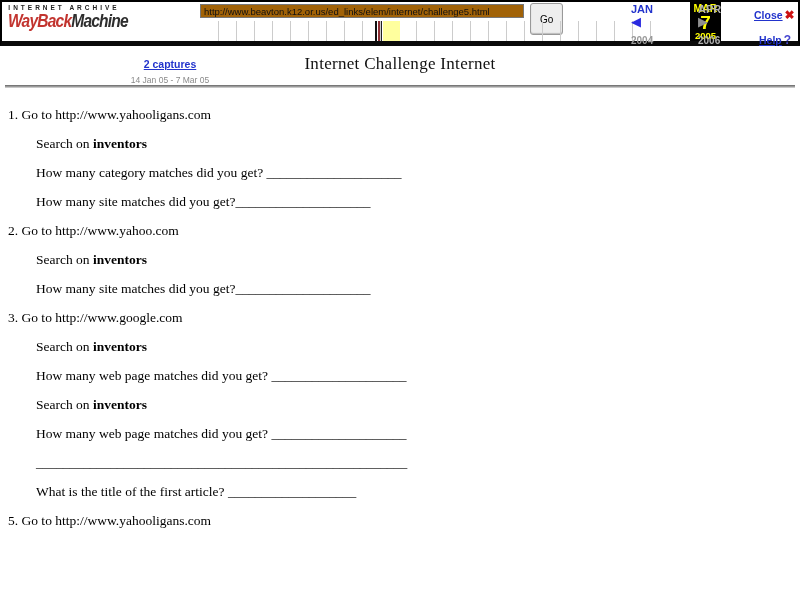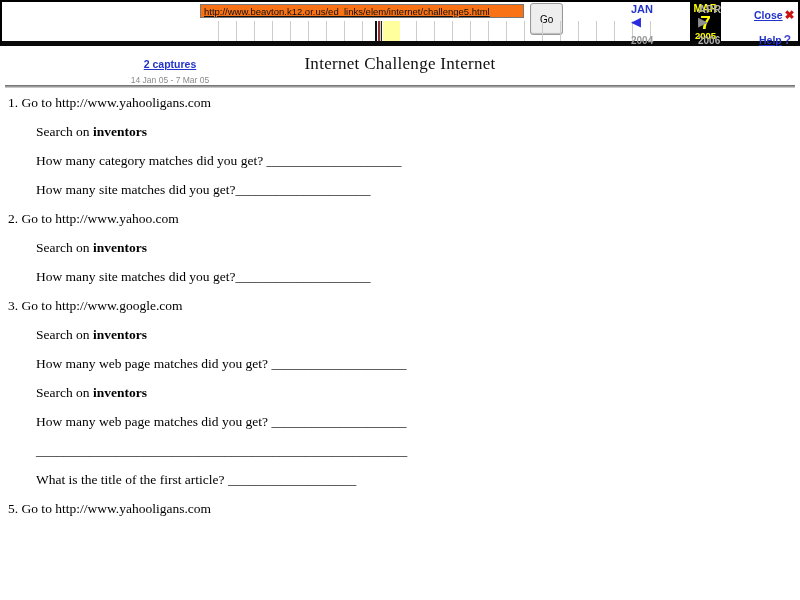--- a/index.html
+++ b/index.html
@@ -29,21 +29,21 @@
   .wb-logo .dark { color:#2e2e2e; }
 
   .wb-captures { position:absolute; left:118px; top:5px; width:100px; text-align:center;margin-top:47px; }
   .wb-captures a {
     color:#2233cc; font-size:10.5px; font-weight:bold; text-decoration:underline; cursor:pointer;
   }
   .wb-captures .range { font-size:8.5px; color:#8a8a8a; margin-top:3px; white-space:nowrap; }
 
   .wb-url {
     position:absolute; left:198px; top:2px; width:324px; height:14px;
-    font-size:9.5px; border:1px solid #777; padding:0 3px; color:#111; background:#f97316;text-decoration:underline;
+    font-size:9.5px; border:1px solid #777; padding:0 3px; color:#111; background:#a16207;
   }
   .wb-go {
     position:absolute; left:528px; top:1px; height:32px; padding:0 9px;
     font-size:10px; background:#eee; border:1px solid #999; border-radius:3px;
     box-shadow:inset 0 -1px 1px #bbb; cursor:pointer;
   }
 
   .wb-ticks {
     position:absolute; left:216px; top:19px; width:436px; height:20px;
     background:repeating-linear-gradient(to right, #ccc 0 1px, transparent 1px 18px);
@@ -84,31 +84,35 @@
 
   
   .doc-title {
     margin-top:8px; text-align:center; font-size:17px; color:#111;
     letter-spacing:0.3px;
   }
   .rule {
     margin:11px 5px 0 5px; height:3px; background:#9a9a9a;
     border-top:1px solid #777; border-bottom:1px solid #c8c8c8;
   }
-  .content { }
+  .content { padding-top:12px; }
   .content p { margin:0; font-size:13.5px; line-height:29px; white-space:pre; }
   .content p.lead { padding-left:8px; }
   .content p.sub  { padding-left:36px; }
   .content b { font-weight:bold; }
 </style>
 </head>
 <body>
 
 <div class="wb-toolbar">
 
+  <div class="wb-logo">
+    <div class="arch">INTERNET ARCHIVE</div>
+    <div class="wordmark"><span class="red">WayBack</span><span class="dark">Machine</span></div>
+  </div>
 
   <div class="wb-captures">
     <a>2 captures</a>
     <div class="range">14 Jan 05 - 7 Mar 05</div>
   </div>
 
   <input class="wb-url" value="http://www.beavton.k12.or.us/ed_links/elem/internet/challenge5.html" style="">
   <button class="wb-go">Go</button>
 
   <div class="wb-ticks"></div>

